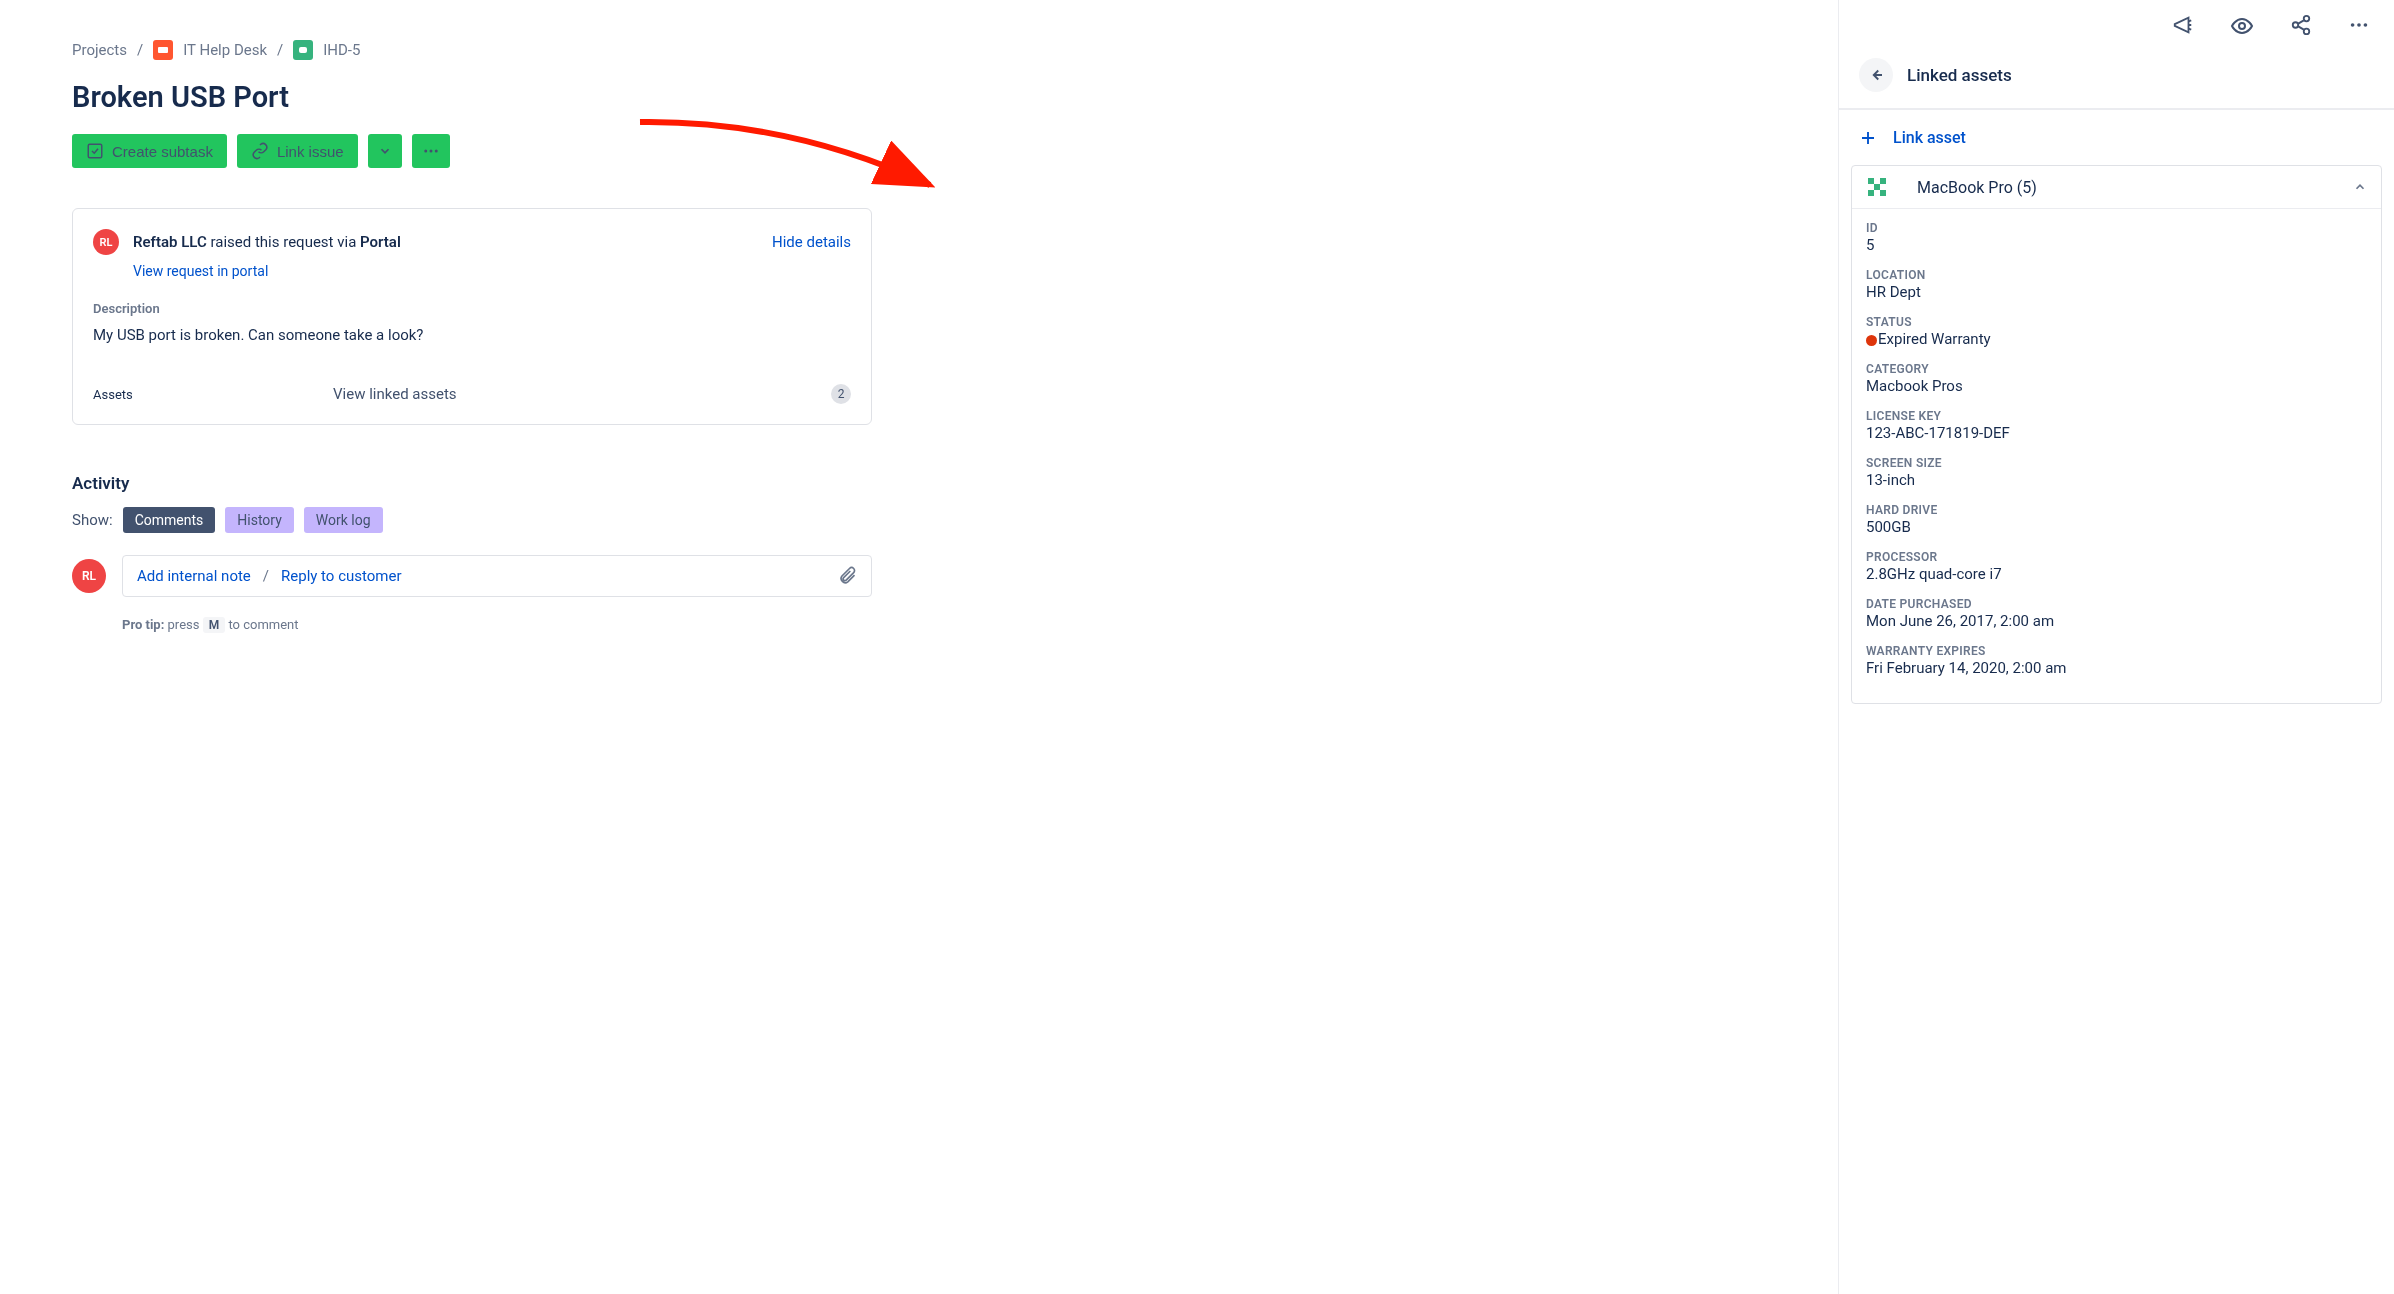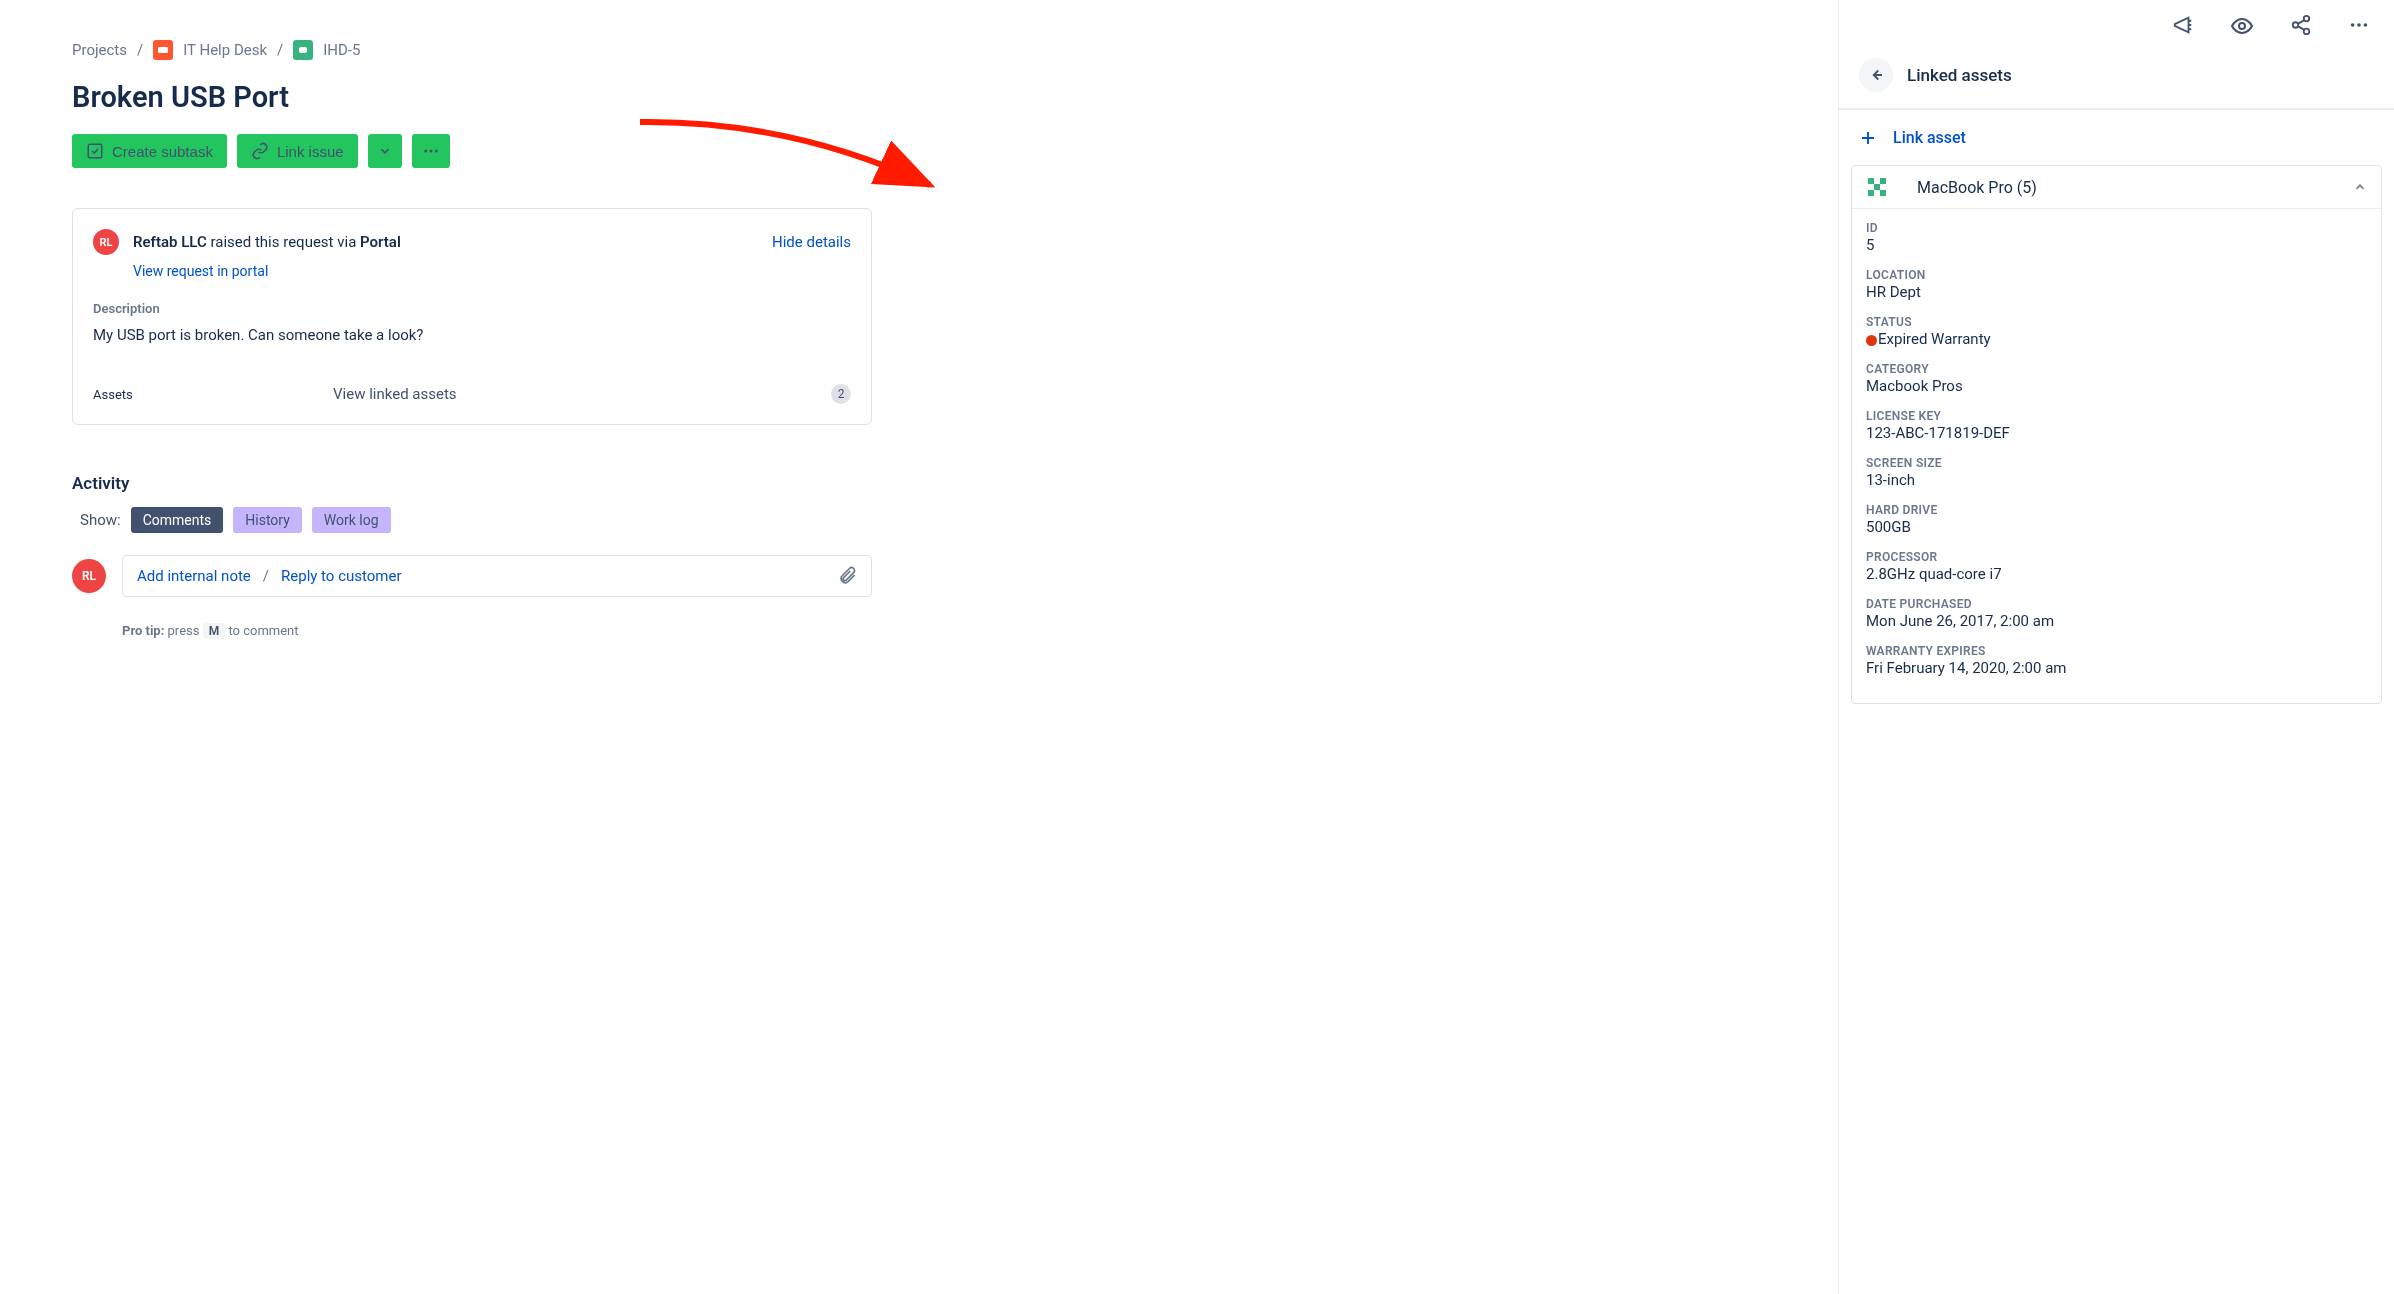--- a/index.html
+++ b/index.html
@@ -102,36 +102,36 @@
   .assets-badge {
     margin-left: auto;
     background: #DFE1E6; border-radius: 10px;
     width: 20px; height: 20px;
     display: flex; align-items: center; justify-content: center;
     font-size: 12px; color: #42526E;
   }
   
   .activity { max-width: 800px; margin-top: 48px; }
   .activity h2 { font-size: 17px; font-weight: 600; color: #172B4D; margin-bottom: 14px; }
-  .show-row { display: flex; align-items: center; gap: 10px; font-size: 15px; color: #42526E; margin-left: 8px; }
+  .show-row { display: flex; align-items: center; gap: 10px; font-size: 15px; color: #42526E; }
   .tab {
     background: #c4b5fd; border-radius: 3px; padding: 5px 12px;
     color: #42526E; font-size: 14px; cursor: pointer;
   }
   .tab.active { background: #42526E; color: #fff; }
   .comment-row { display: flex; gap: 16px; margin-top: 22px; align-items: center; }
   .comment-box {
     flex: 1; border: 1px solid #DFE1E6; border-radius: 4px;
     display: flex; align-items: center; padding: 10px 14px;
     font-size: 15px;
   }
   .comment-box .link { color: #0052CC; cursor: pointer; }
   .comment-box .sep2 { color: #6B778C; margin: 0 12px; }
   .attach-icon { margin-left: auto; color: #6B778C; }
-  .protip { font-size: 13px; color: #6B778C; margin-left: 50px; margin-top: 26px; }
+  .protip { font-size: 13px; color: #6B778C; margin-left: 50px; margin-top: 20px; }
   .protip .key {
     background: #F4F5F7; border-radius: 3px; padding: 1px 6px;
     font-size: 12px; color: #42526E; font-weight: 600;
   }
   
   .top-icons {
     display: flex; justify-content: flex-end; gap: 36px;
     padding: 14px 24px 10px;
   }
   .top-icons .ico { color: #42526E; cursor: pointer; }

